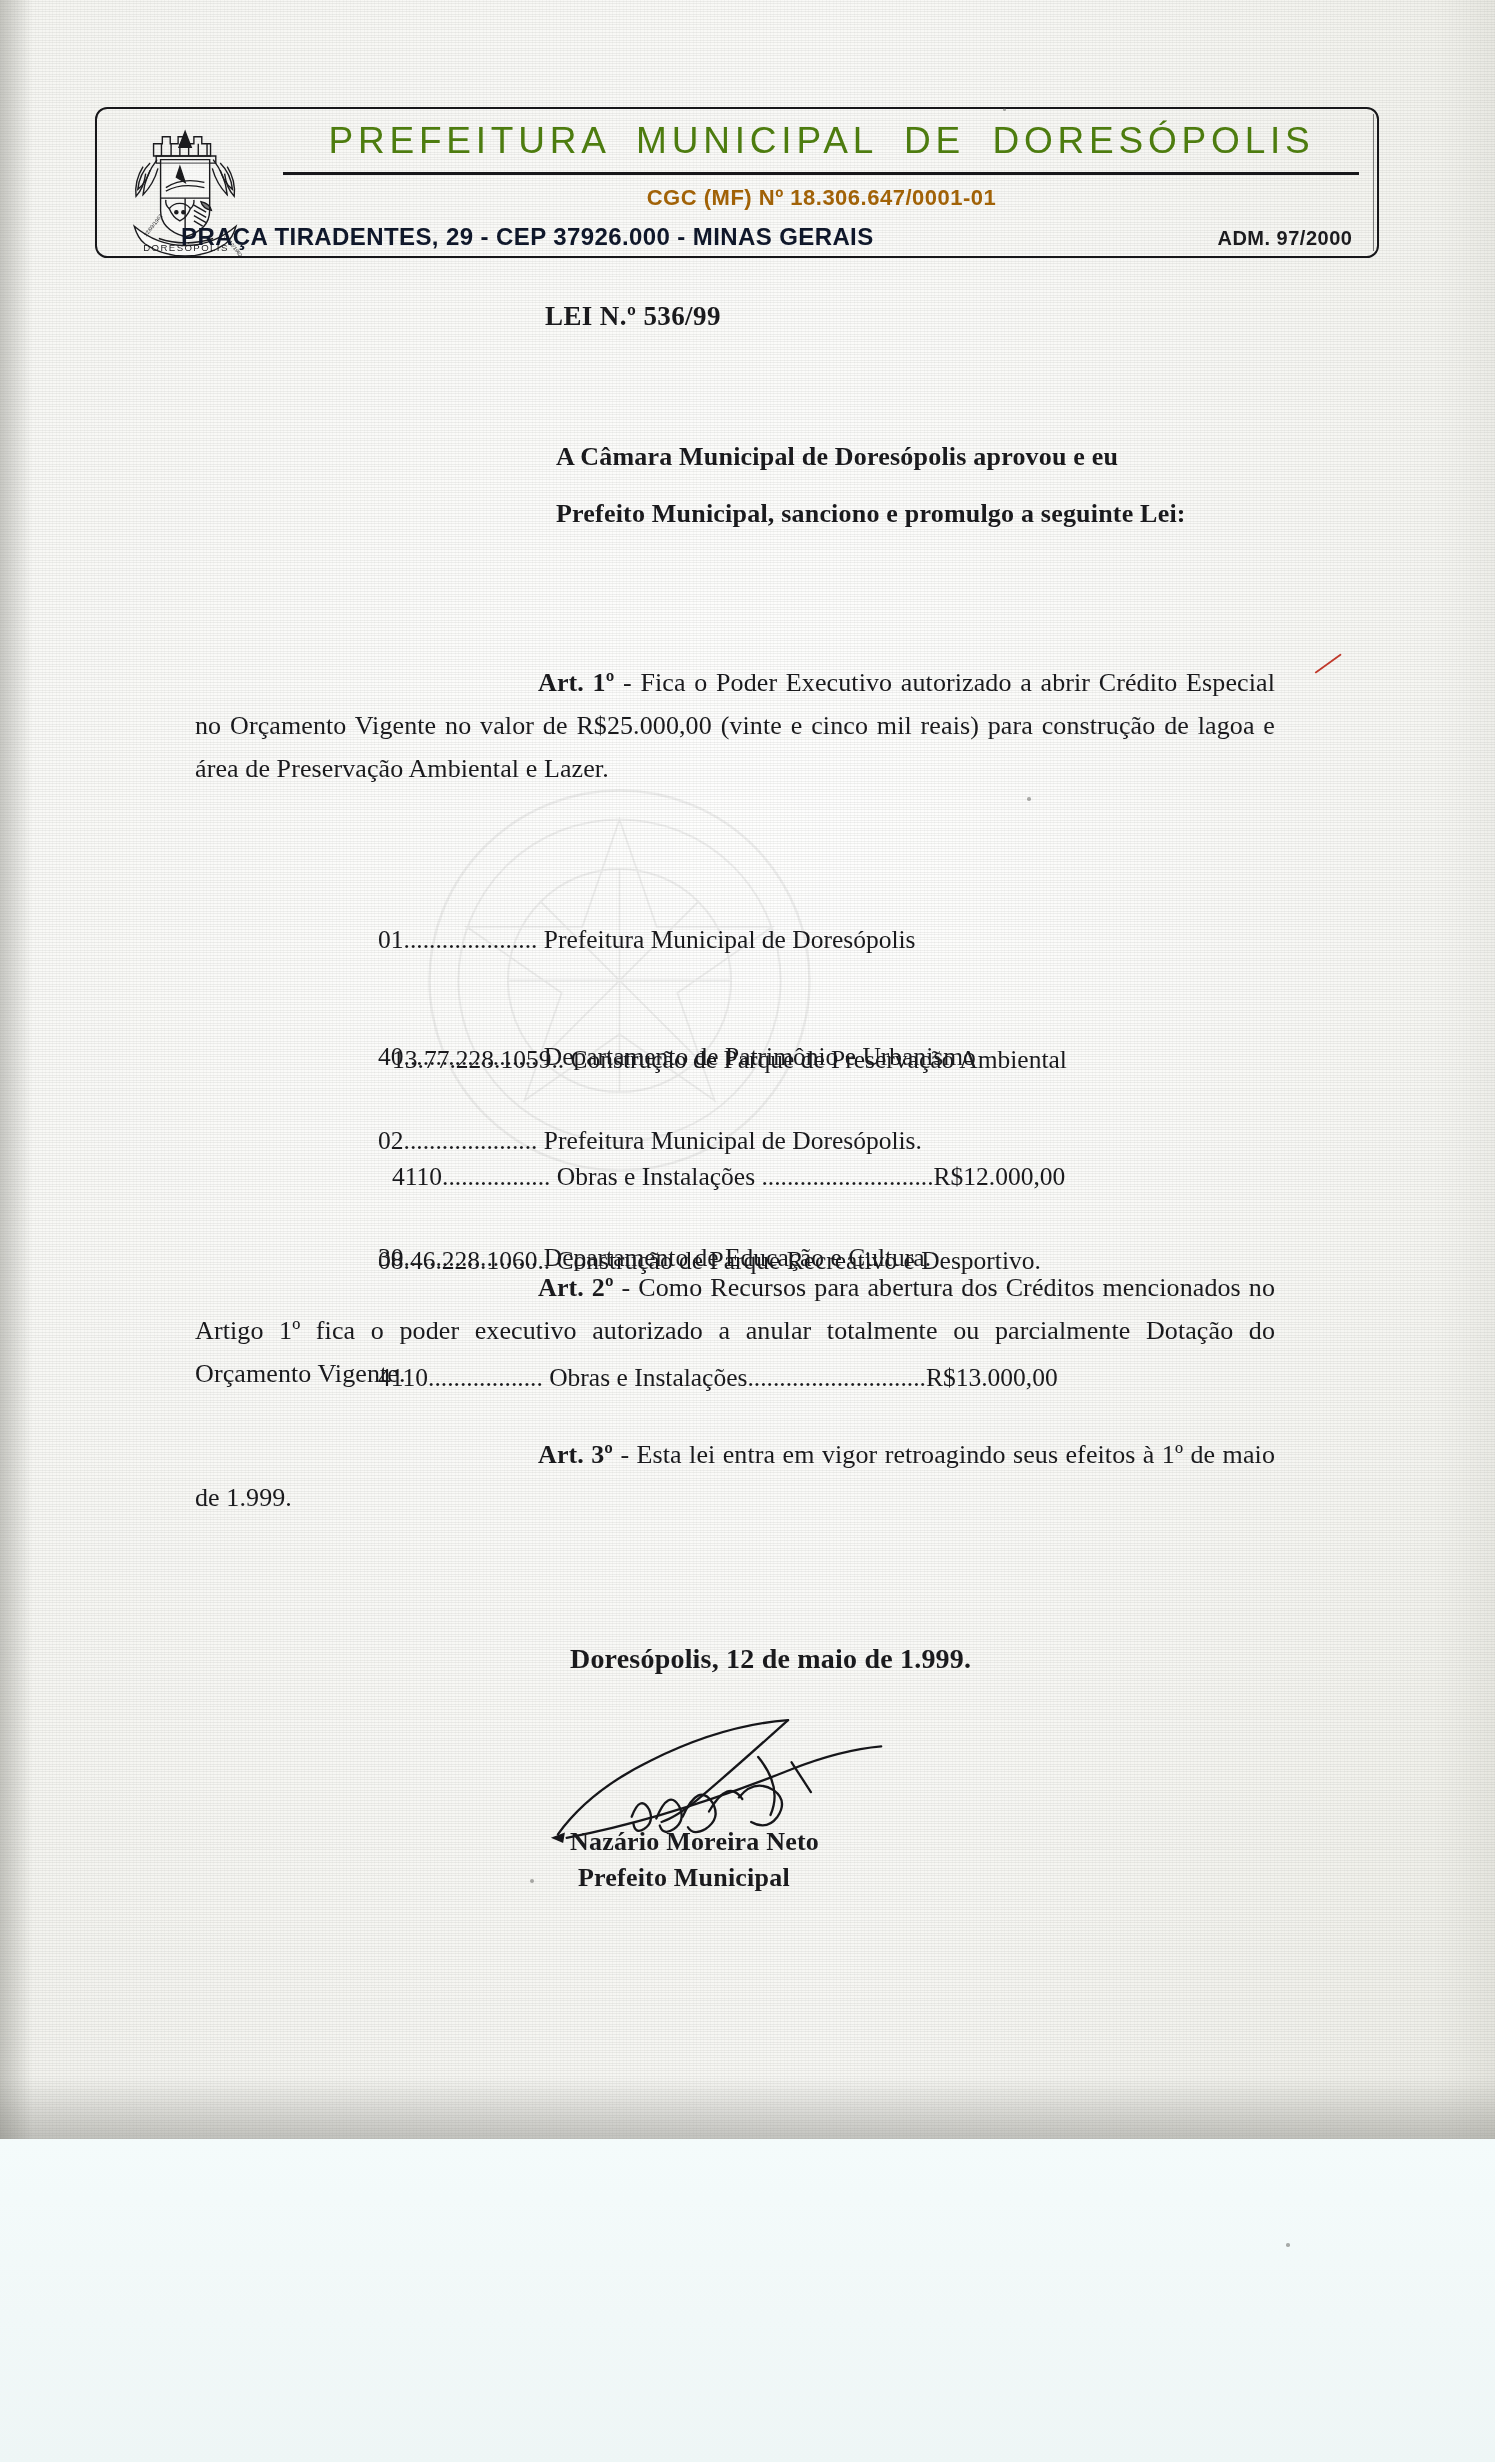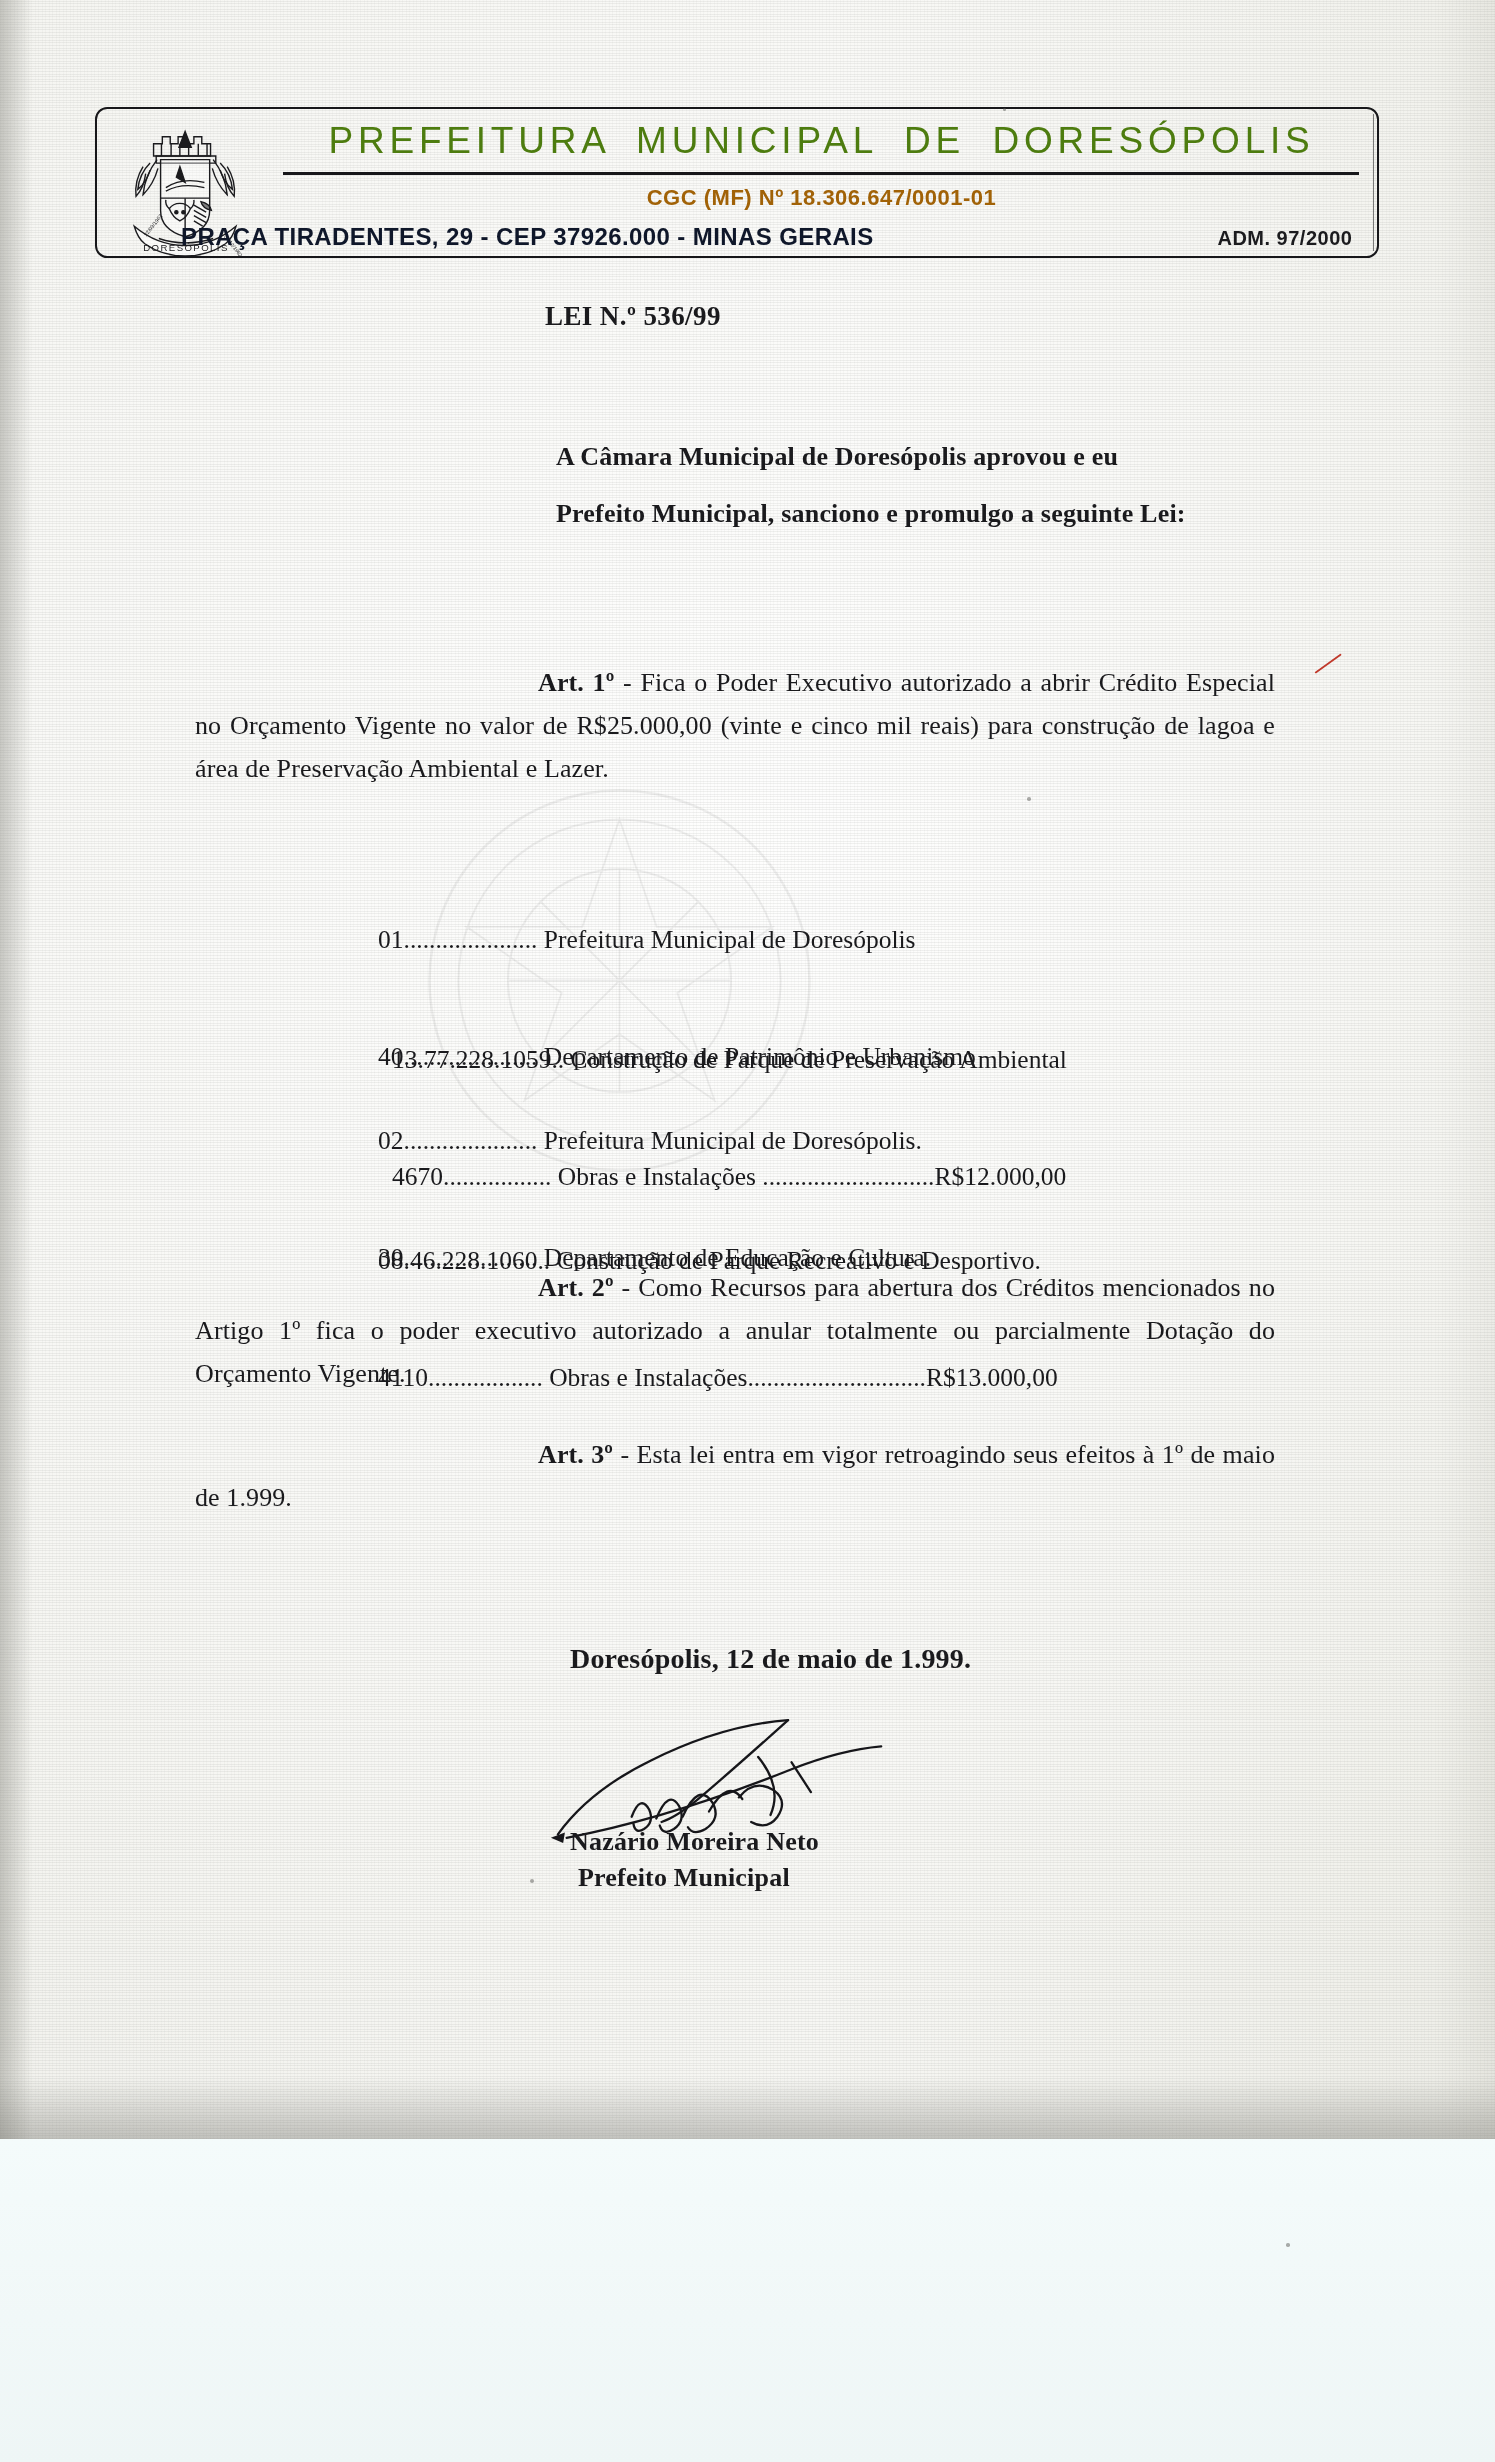--- a/index.html
+++ b/index.html
@@ -361,21 +361,21 @@
     <div class="art" id="art1">
       <span class="lead"></span><b>Art. 1º</b><span> - </span><span>Fica o Poder Executivo autorizado a abrir Crédito Especial no Orçamento Vigente no valor de R$25.000,00 (vinte e cinco mil reais) para construção de lagoa e área de Preservação Ambiental e Lazer.</span>
     </div>
 
     <div class="budget" id="budget1">
       <span class="bline">01..................... Prefeitura Municipal de Doresópolis</span>
       <span class="bline">40..................... Departamento de Patrimônio e Urbanismo</span>
     </div>
     <div class="budget" id="budget1b">
       <span class="bline">13.77.228.1059.. Construção de Parque de Preservação Ambiental</span>
-      <span class="bline">4670................. Obras e Instalações ...........................R$12.000,00</span>
+      <span class="bline">4110................. Obras e Instalações ...........................R$12.000,00</span>
     </div>
 
     <div class="budget" id="budget2">
       <span class="bline">02..................... Prefeitura Municipal de Doresópolis.</span>
       <span class="bline">30..................... Departamento de Educação e Cultura.</span>
     </div>
     <div class="budget" id="budget2b">
       <span class="bline">08.46.228.1060.. Construção de Parque Recreativo e Desportivo.</span>
       <span class="bline">4110.................. Obras e Instalações............................R$13.000,00</span>
     </div>

